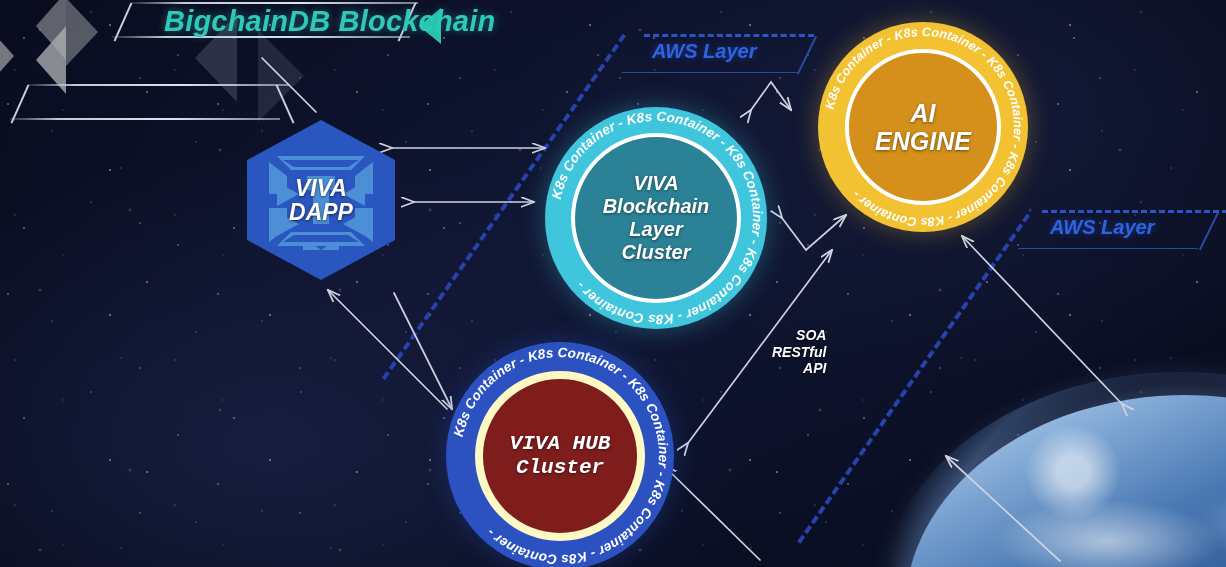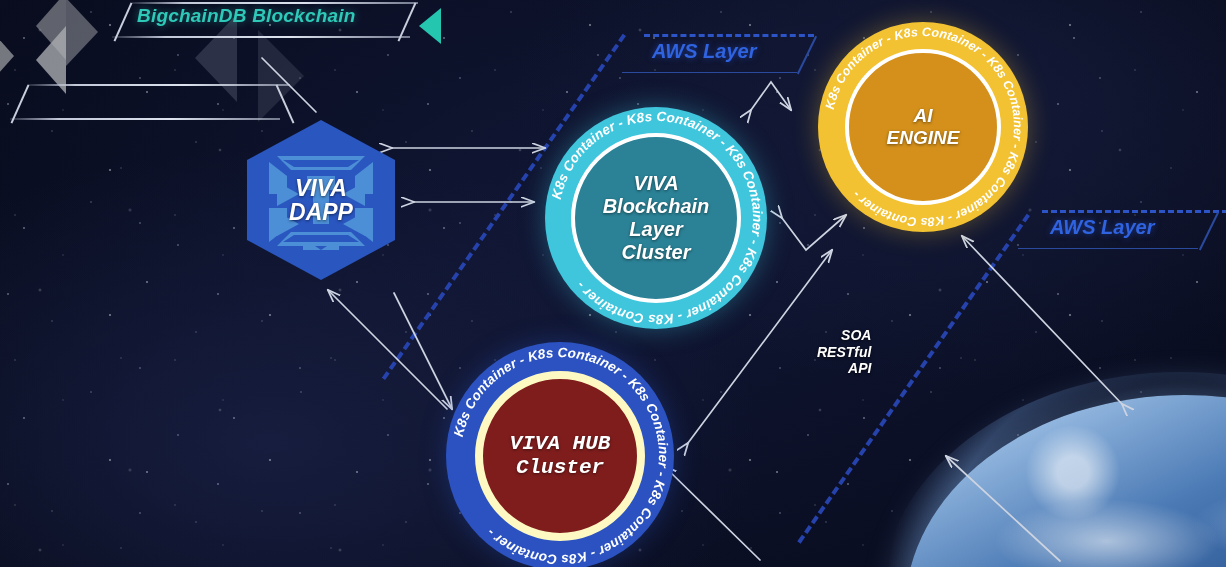--- a/index.html
+++ b/index.html
@@ -212,21 +212,21 @@
   <div class="tri tri-l" style="left:195px; top:14px; border-right:42px solid rgba(86,92,112,.45); border-top-width:44px; border-bottom-width:44px;"></div>
   <div class="tri tri-r" style="left:258px; top:30px; border-left:46px solid rgba(74,80,100,.38); border-top-width:46px; border-bottom-width:46px;"></div>
 
   <div class="tri" style="left:419px; top:8px; border-top:18px solid transparent; border-bottom:18px solid transparent; border-right:22px solid #25c6b0;"></div>
 
   <div class="banner" style="left:96px; top:2px; width:320px; height:40px;">
     <div class="bline" style="left:36px; top:0px; width:286px;"></div>
     <div class="bline" style="left:16px; top:34px; width:298px;"></div>
     <div class="slash" style="left:26px; top:-1px; height:42px; transform:rotate(24deg); transform-origin:50% 50%;"></div>
     <div class="slash" style="left:310px; top:-1px; height:42px; transform:rotate(24deg); transform-origin:50% 50%;"></div>
-    <div class="btext" style="left:41px; top:3px; font-size:19px; color:#2ec9b8; text-shadow:0 0 9px rgba(46,201,184,.45);">BigchainDB Blockchain</div>
+    <div class="btext" style="left:68px; top:3px; font-size:29px; color:#2ec9b8; text-shadow:0 0 9px rgba(46,201,184,.45);">BigchainDB Blockchain</div>
   </div>
 
   <div class="banner" style="left:10px; top:84px; width:290px; height:40px;">
     <div class="bline" style="left:18px; top:0px; width:262px;"></div>
     <div class="bline" style="left:0px; top:34px; width:270px;"></div>
     <div class="slash" style="left:9px; top:-1px; height:42px; transform:rotate(24deg); transform-origin:50% 50%;"></div>
     <div class="slash" style="left:274px; top:-1px; height:42px; transform:rotate(-24deg); transform-origin:50% 50%;"></div>
   </div>
 
   <div class="awsdash" style="left:626px; top:36px; width:420px; transform:rotate(125deg);"></div>
@@ -276,21 +276,21 @@
       <line x1="760" y1="560" x2="664" y2="466" marker-end="url(#ah2)"></line>
 
       <line x1="1060" y1="561" x2="946" y2="456" marker-end="url(#ah2)"></line>
 
       <line x1="316" y1="112" x2="262" y2="58"></line>
     </g>
   </svg>
 
   <div class="soa-label" style="left:772px; top:327px; font-size:14px; text-align:left;">
     <div style="text-align:right;">SOA</div>
-    <div style="text-align:center;margin-left:45px;">RESTful</div>
+    <div style="text-align:center;">RESTful</div>
     <div style="text-align:right;">API</div>
   </div>
 
   <div class="hexnode" style="left:247px; top:120px; width:148px; height:160px;">
     <div class="hexpat">
       <svg viewBox="0 0 148 160" width="148" height="160" preserveAspectRatio="none">
         <g fill="#4c8fd6">
 
           <polygon points="30,36 118,36 104,50 44,50"></polygon>
 
@@ -346,21 +346,21 @@
   <div class="cluster" style="left:818px; top:22px; width:210px; height:210px; background:#f3c232; box-shadow:0 0 26px rgba(243,194,50,.32);">
     <svg class="ring-text" viewBox="0 0 210 210">
       <defs>
         <path id="aiPath" d="M 105,105 m -91,0 a 91,91 0 1,1 182,0 a 91,91 0 1,1 -182,0"></path>
       </defs>
       <text font-family="Liberation Sans, sans-serif" font-size="12.5" font-style="italic" font-weight="bold" fill="#ffffff" letter-spacing="0.1">
         <textPath href="#aiPath" startOffset="3%">K8s Container  -  K8s Container  -  K8s Container  -  K8s Container  -  K8s Container  - </textPath>
       </text>
     </svg>
     <div class="core" style="left:27px; top:27px; width:156px; height:156px; background:#d4901a; border:4px solid #ffffff; box-sizing:border-box;">
-      <div class="core-label" style="font-size:19px;">
+      <div class="core-label" style="font-size:25px;">
         <div>AI</div>
         <div>ENGINE</div>
       </div>
     </div>
   </div>
 
   <div class="cluster" style="left:446px; top:342px; width:228px; height:228px; background:#2b52c0; box-shadow:0 0 26px rgba(43,82,192,.35);">
     <svg class="ring-text" viewBox="0 0 228 228">
       <defs>
         <path id="hubPath" d="M 114,114 m -99,0 a 99,99 0 1,1 198,0 a 99,99 0 1,1 -198,0"></path>

